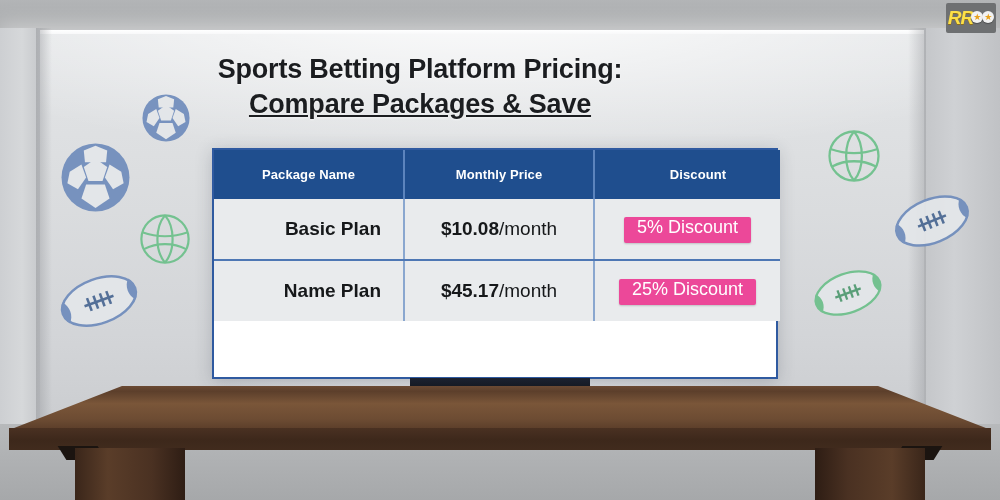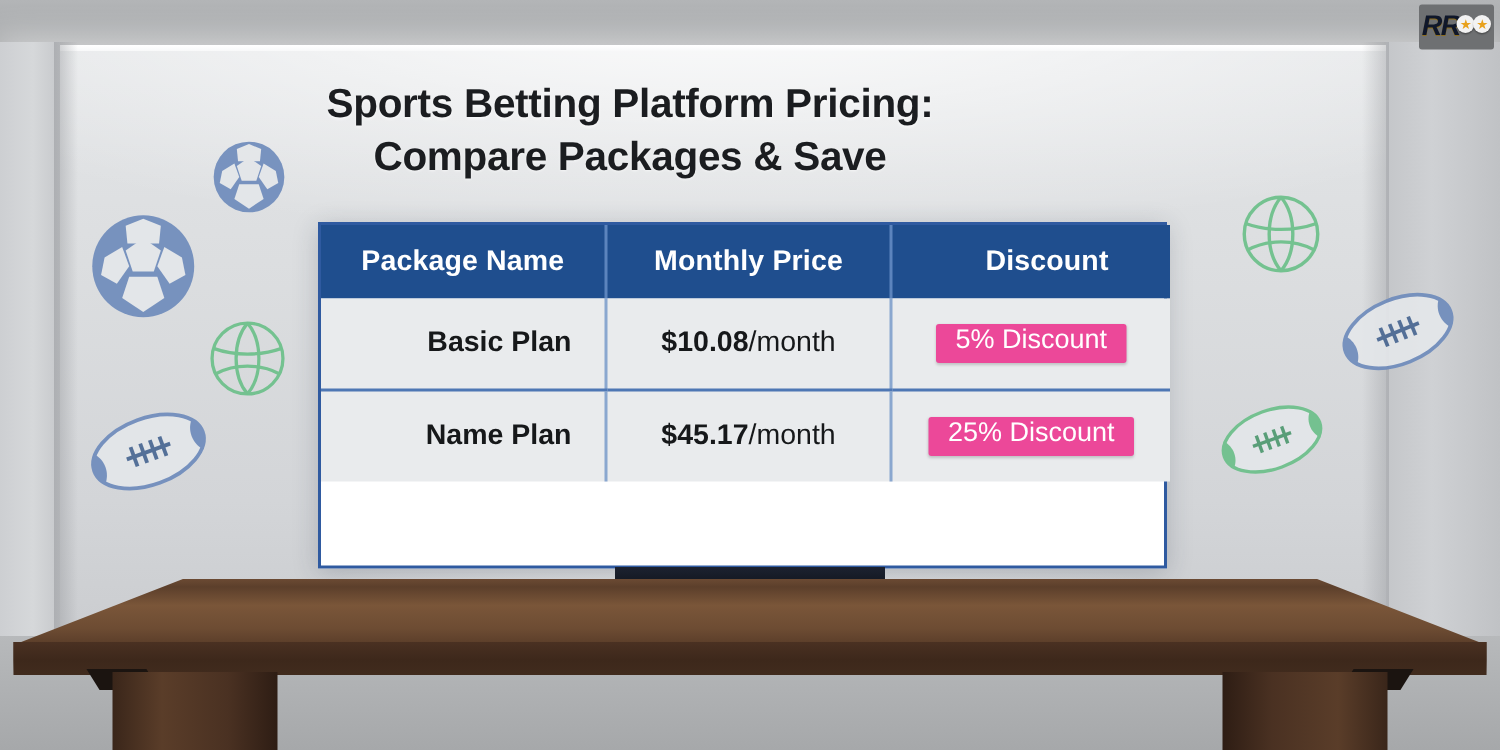--- a/index.html
+++ b/index.html
@@ -71,21 +71,21 @@
   .stand {
     position:absolute; left:410px; top:378px; width:180px; height:14px;
     background:linear-gradient(180deg,#1c2230 0%,#11141c 100%);
     border-radius:0 0 3px 3px;
   }
 
   table.pricing { width:100%; border-collapse:collapse; table-layout:fixed; }
   table.pricing th {
     background:#1f4e8e;
     color:#ffffff;
-    font-size:19px;
+    font-size:13px;
     font-weight:bold;
     height:49px;
     text-align:center;
     letter-spacing:.1px;
     border-right:2px solid #5c84bd;
   }
   table.pricing th:last-child { border-right:none;padding-left:21px; }
   table.pricing td {
     height:61px;
     font-size:19px;
@@ -125,21 +125,21 @@
   #title {
     position:absolute; left:0; top:52px; width:840px;
     text-align:center;
     color:#1b1d20;
     font-size:27px;
     font-weight:bold;
     line-height:1.28;
     letter-spacing:-.2px;
     text-shadow:0 1px 2px rgba(255,255,255,.6);
   }
-  #title .l2 { display:block; }
+  #title .l2 { display:block;text-decoration:underline; }
 
   
   #desk { position:absolute; left:0; top:378px; width:1000px; height:122px; }
   .desk-top {
     position:absolute; left:9px; top:8px; width:982px; height:44px;
     background:linear-gradient(180deg,#6b4a33 0%,#5c3f2b 12%,#7a5639 40%,#6d4c33 75%,#5a3d29 100%);
     clip-path:polygon(11.5% 0%, 88.5% 0%, 100% 100%, 0% 100%);
   }
   .desk-edge {
     position:absolute; left:9px; top:50px; width:982px; height:22px;
@@ -172,21 +172,21 @@
   #logo {
     position:absolute; right:4px; top:3px;
     width:50px; height:30px;
     background:#6e7072;
     display:flex; align-items:center; justify-content:center;
     border-radius:2px;
   }
   #logo .rr {
     font-family:"Liberation Sans", sans-serif;
     font-size:19px; font-weight:bold; font-style:italic;
-    color:#0f172a;
+    color:#fde047;
     text-shadow:0 1px 0 #8d6d1d;
     letter-spacing:-1px;
   }
   #logo .nn { position:relative; display:inline-block; margin-left:-1px; }
   #logo .nn .d {
     display:inline-block; width:12px; height:12px; border-radius:50%;
     background:#f2f2f2; position:relative; margin-left:-1px;
     box-shadow:0 1px 1px rgba(0,0,0,.3);
   }
   #logo .nn .d::after {

